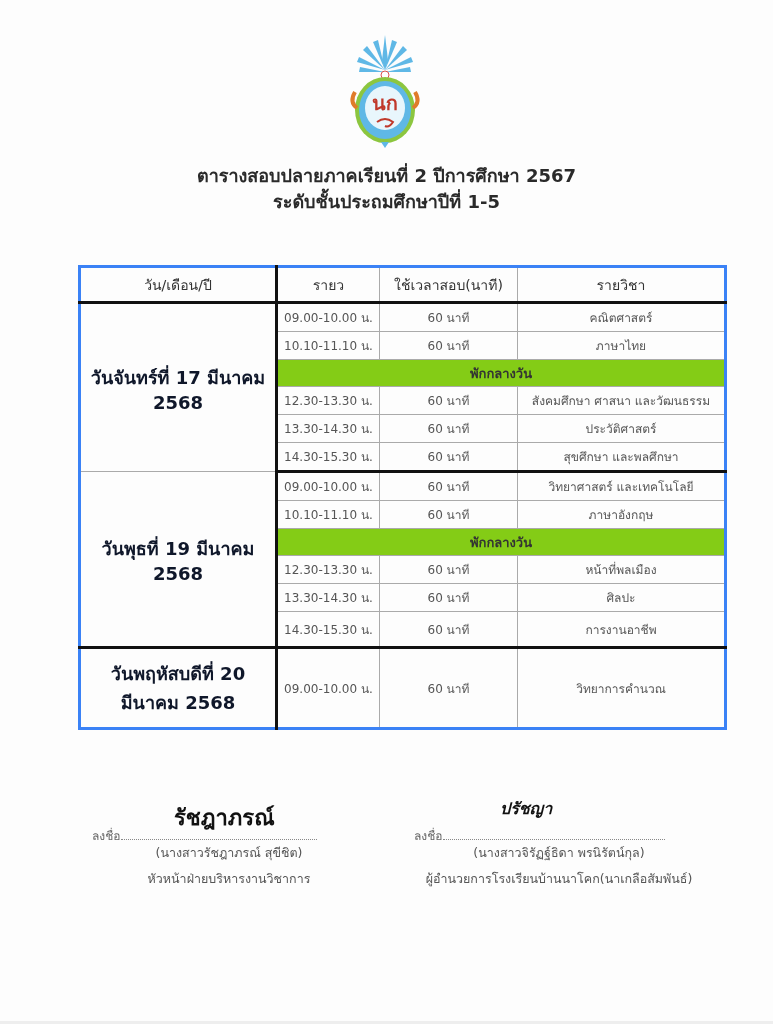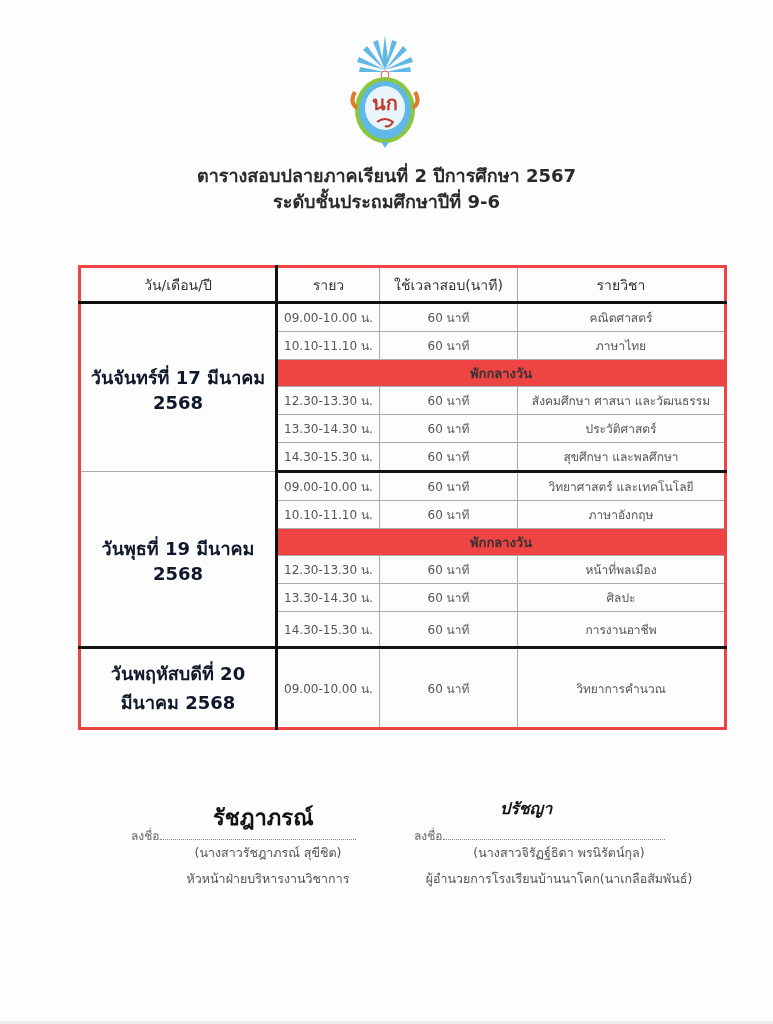--- a/index.html
+++ b/index.html
@@ -5,29 +5,29 @@
   html, body { margin:0; padding:0; }
   body {
     width:773px; height:1024px; background:#fdfdfd; position:relative; overflow:hidden;
     font-family:"DejaVu Sans","Liberation Sans",sans-serif; color:#333;
   }
   .logo { position:absolute; left:345px; top:30px; width:80px; height:120px; }
   .titles { position:absolute; left:0; top:163px; width:773px; text-align:center; }
   .titles div { font-size:18px; font-weight:bold; color:#2a2a2a; line-height:26px; height:26px; }
   table.sched {
     position:absolute; left:78px; top:265px; width:646px; border-collapse:collapse;
-    border:3px solid #ef4444; table-layout:fixed;
+    border:3px solid #3b82f6; table-layout:fixed;
   }
   table.sched td, table.sched th {
     border:1px solid #aaa; text-align:center; font-size:12px; color:#555; padding:0; height:27px;
   }
   table.sched th { font-size:14px; font-weight:normal; color:#333; height:33px; border-bottom:3px solid #111; }
   table.sched td.date { border-right:3px solid #111; font-weight:bold; color:#0f172a; font-size:18px;margin-top:35px; }
   table.sched th.c0 { border-right:3px solid #111; }
-  table.sched tr.break td { background:#ef4444; font-weight:bold; color:#333; font-size:13px; height:26px; }
+  table.sched tr.break td { background:#84cc16; font-weight:bold; color:#333; font-size:13px; height:26px; }
   table.sched tr.grp-end td { border-bottom:3px solid #111; }
   table.sched tr.last td { height:78px; }
   .sig { position:absolute; text-align:center; font-size:12.5px; color:#555; }
   .sig .line { text-align:left; height:26px; position:relative; }
   .sig .lbl { font-size:12px; color:#666; }
   .sig .dots { display:inline-block; border-bottom:1px dotted #888; vertical-align:baseline; }
   .sig .sign { position:absolute; font-family:"DejaVu Serif",serif; font-weight:bold; color:#111; }
   .sig .row { line-height:26px; }
   .bottom-bar { position:absolute; left:0; bottom:0; width:773px; height:3px; background:#eee; }
 </style>
@@ -54,21 +54,21 @@
     <path d="M10 62 Q4 72 12 78" stroke="#e07b2a" stroke-width="4" fill="none"></path>
     <path d="M70 62 Q76 72 68 78" stroke="#e07b2a" stroke-width="4" fill="none"></path>
     <text x="40" y="80" text-anchor="middle" font-family="DejaVu Sans, sans-serif" font-size="20" font-weight="bold" fill="#c0392b">นก</text>
     <path d="M32 92 Q40 86 48 92 Q44 98 40 96" stroke="#c0392b" stroke-width="2" fill="none"></path>
     <path d="M36 112 L40 118 L44 112 Z" fill="#5fb8e6"></path>
   </svg>
 </div>
 
 <div class="titles">
   <div>ตารางสอบปลายภาคเรียนที่ 2 ปีการศึกษา 2567</div>
-  <div>ระดับชั้นประถมศึกษาปีที่ 9-6</div>
+  <div>ระดับชั้นประถมศึกษาปีที่ 1-5</div>
 </div>
 
 <table class="sched">
   <colgroup>
     <col style="width:197px">
       <col style="width:103px">
       <col style="width:138px">
       <col style="width:208px">
   </colgroup>
   <thead>
@@ -143,21 +143,21 @@
 
     <tr class="last">
       <td class="date">วันพฤหัสบดีที่ 20 มีนาคม 2568</td>
       <td>09.00-10.00 น.</td>
       <td>60 นาที</td>
       <td>วิทยาการคำนวณ</td>
     </tr>
   </tbody>
 </table>
 
-<div class="sig" style="left:92px; top:800px; width:240px;margin-left:39px;">
+<div class="sig" style="left:92px; top:800px; width:240px;">
   <div class="line" style="height:40px;">
     <span class="sign" style="left:82px; top:0; font-size:22px;">รัชฎาภรณ์</span>
     <span style="position:absolute; left:0; top:26px;">
       <span class="lbl">ลงชื่อ</span><span class="dots" style="width:196px;"></span>
     </span>
   </div>
   <div class="row" style="padding-left:34px;">(นางสาวรัชฎาภรณ์ สุขีชิต)</div>
   <div class="row" style="padding-left:34px;">หัวหน้าฝ่ายบริหารงานวิชาการ</div>
 </div>
 

